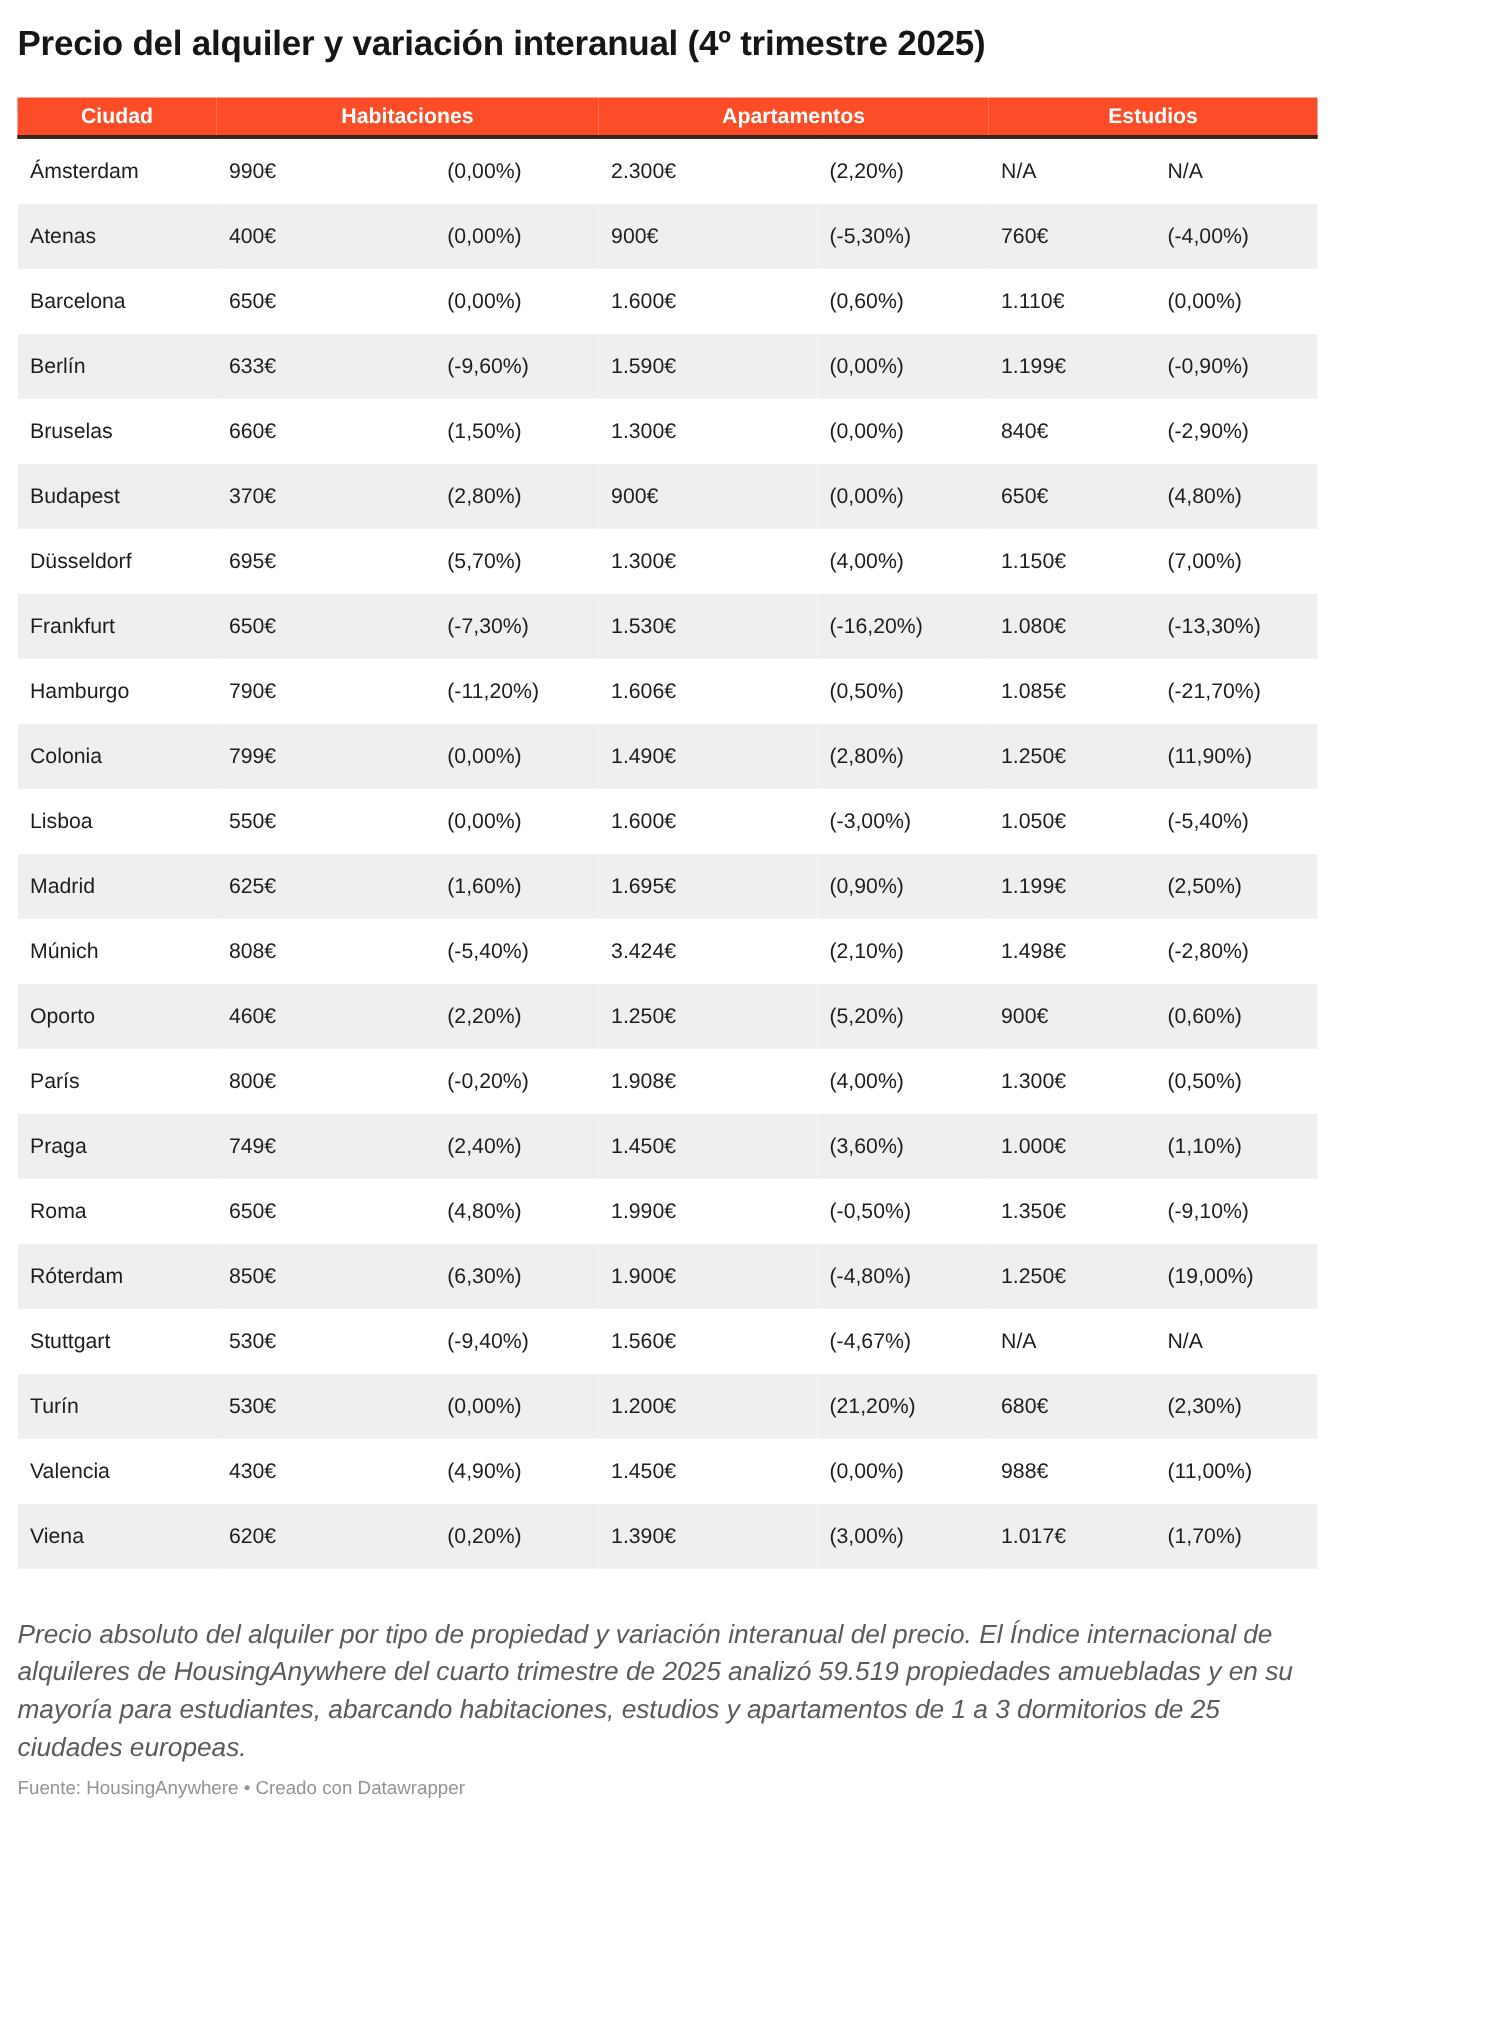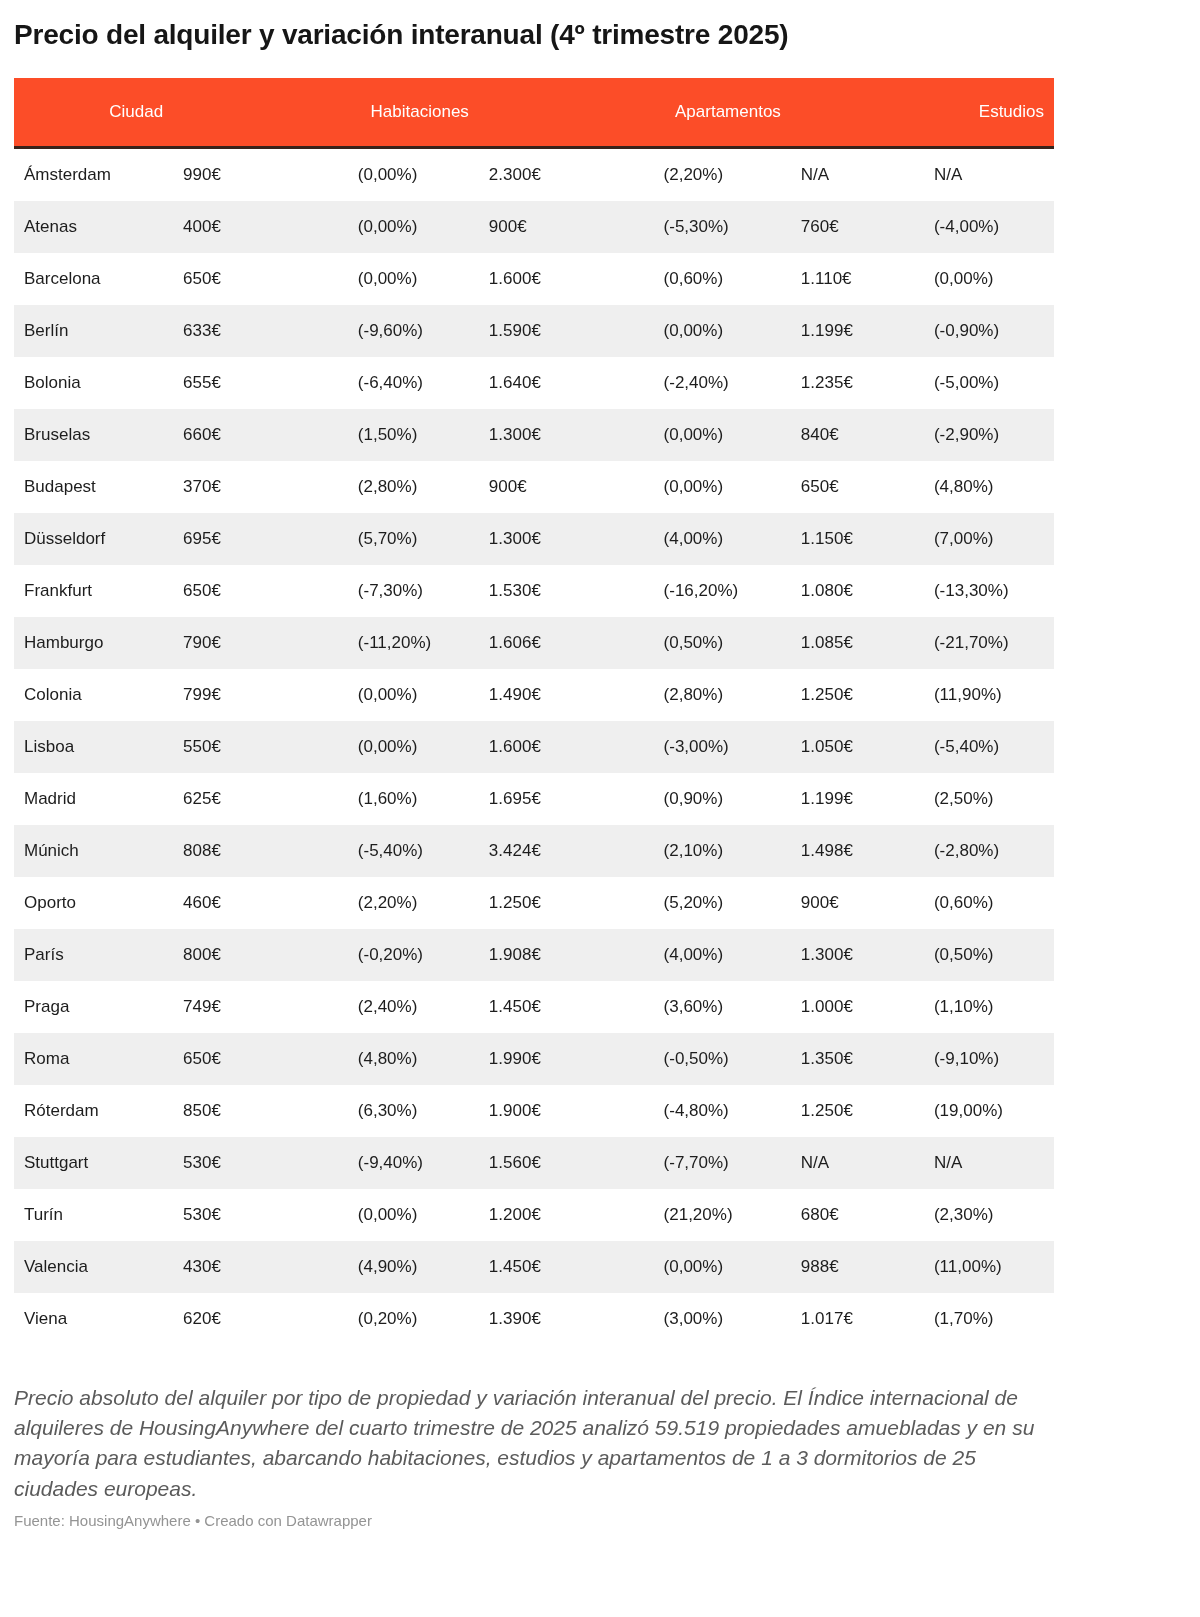--- a/index.html
+++ b/index.html
@@ -33,23 +33,23 @@
   }
   table.rent-table {
     width: 100%;
     border-collapse: collapse;
     table-layout: fixed;
     font-size: 17px;
   }
   table.rent-table thead th {
     background: var(--header-bg);
     color: var(--header-text);
-    font-weight: normal;
-    text-align: right;
-    padding: 24px 10px;
+    font-weight: bold;
+    text-align: center;
+    padding: 5px 10px;
     border-bottom: 3px solid var(--header-border);
     font-size: 17px;
   }
   table.rent-table tbody td {
     padding: 15px 10px;
     line-height: 22px;
     white-space: nowrap;
     overflow: hidden;
   }
   table.rent-table tbody tr:nth-child(even) {
@@ -125,29 +125,20 @@
         <tr>
           <td>Berlín</td>
           <td>633€</td>
           <td>(-9,60%)</td>
           <td>1.590€</td>
           <td>(0,00%)</td>
           <td>1.199€</td>
           <td>(-0,90%)</td>
         </tr>
         <tr>
-          <td>Bolonia</td>
-          <td>655€</td>
-          <td>(-6,40%)</td>
-          <td>1.640€</td>
-          <td>(-2,40%)</td>
-          <td>1.235€</td>
-          <td>(-5,00%)</td>
-        </tr>
-        <tr>
           <td>Bruselas</td>
           <td>660€</td>
           <td>(1,50%)</td>
           <td>1.300€</td>
           <td>(0,00%)</td>
           <td>840€</td>
           <td>(-2,90%)</td>
         </tr>
         <tr>
           <td>Budapest</td>
@@ -264,21 +255,21 @@
           <td>1.900€</td>
           <td>(-4,80%)</td>
           <td>1.250€</td>
           <td>(19,00%)</td>
         </tr>
         <tr>
           <td>Stuttgart</td>
           <td>530€</td>
           <td>(-9,40%)</td>
           <td>1.560€</td>
-          <td>(-7,70%)</td>
+          <td>(-4,67%)</td>
           <td>N/A</td>
           <td>N/A</td>
         </tr>
         <tr>
           <td>Turín</td>
           <td>530€</td>
           <td>(0,00%)</td>
           <td>1.200€</td>
           <td>(21,20%)</td>
           <td>680€</td>

